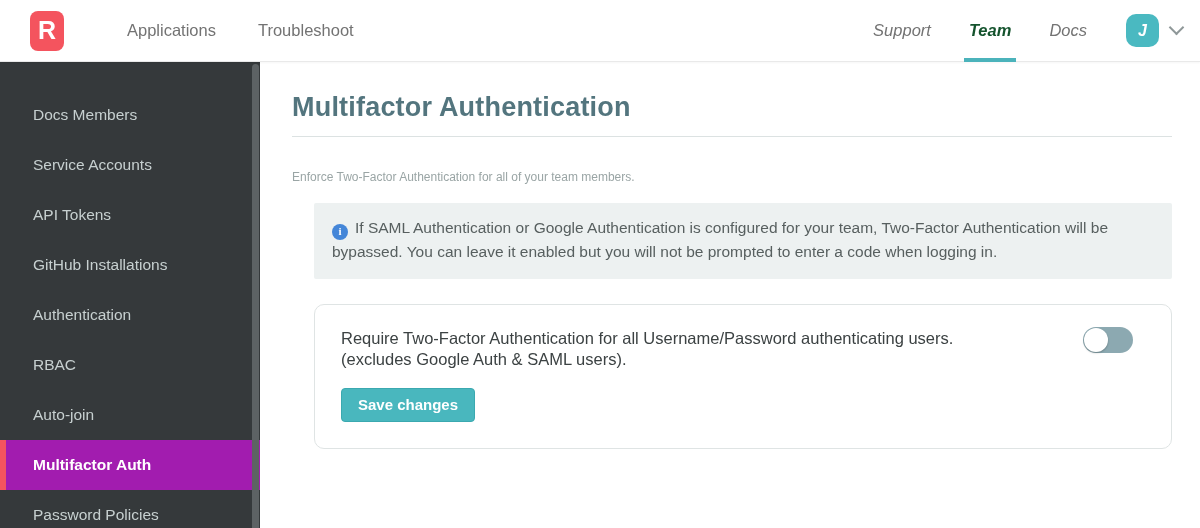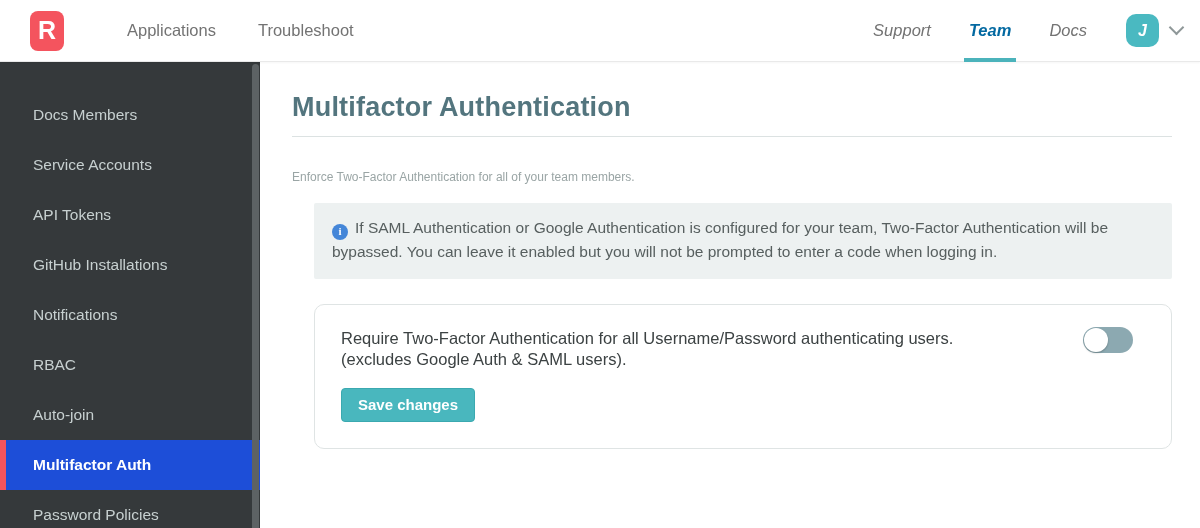--- a/index.html
+++ b/index.html
@@ -22,21 +22,21 @@
     display:flex; align-items:center; justify-content:center; flex:0 0 auto;
     cursor:pointer;
   }
   .nav-left { display:flex; height:100%; margin-left:42px; }
   .nav-right { display:flex; height:100%; margin-left:auto; align-items:center;font-style:italic; }
   .nav-item {
     display:flex; align-items:center; height:100%; position:relative;
     padding:0 21px; font-size:16.5px; color:#737373; cursor:pointer; white-space:nowrap;
   }
   .nav-right .nav-item { padding:0 19px; }
-  .nav-item.active { font-weight:bold; color:#0369a1;text-align:right; }
+  .nav-item.active { font-weight:bold; color:#14532d;text-align:right; }
   .nav-item.active::after {
     content:""; position:absolute; left:14px; right:14px; bottom:-1px;
     height:4px; background:#4bb3bb;
   }
   .avatar {
     width:33px; height:33px; border-radius:10px; background:#4ab9c1;
     color:#ffffff; font-size:16px; font-weight:bold;
     display:flex; align-items:center; justify-content:center;
     margin-left:20px; cursor:pointer;
   }
@@ -50,21 +50,21 @@
   .sidebar {
     position:absolute; top:62px; left:0; width:260px; height:466px;
     background:#35393b; padding-top:28px;
   }
   .side-item {
     height:50px; display:flex; align-items:center;
     padding-left:33px; font-size:15.5px; color:#c7d0d0; cursor:pointer;
     white-space:nowrap;
   }
   .side-item.active {
-    background:#1d4ed8; border-left:6px solid #f4545e; padding-left:27px;
+    background:#a21caf; border-left:6px solid #f4545e; padding-left:27px;
     color:#ffffff; font-weight:bold;
   }
   .side-scrollbar {
     position:absolute; top:2px; right:1px; width:7px; bottom:0;
     background:#5d6264; border-radius:4px 4px 0 0; cursor:pointer;
   }
 
   
   .main {
     position:absolute; top:62px; left:260px; width:940px; height:466px;
@@ -129,21 +129,21 @@
     <div class="avatar">J</div>
     <span class="chevron"></span>
   </div>
 </div>
 
 <div class="sidebar">
   <div class="side-item">Docs Members</div>
   <div class="side-item">Service Accounts</div>
   <div class="side-item">API Tokens</div>
   <div class="side-item">GitHub Installations</div>
-  <div class="side-item">Notifications</div>
+  <div class="side-item">Authentication</div>
   <div class="side-item">RBAC</div>
   <div class="side-item">Auto-join</div>
   <div class="side-item active">Multifactor Auth</div>
   <div class="side-item">Password Policies</div>
   <div class="side-scrollbar"></div>
 </div>
 
 <div class="main">
   <h1 class="page-title">Multifactor Authentication</h1>
   <hr class="title-divider">

